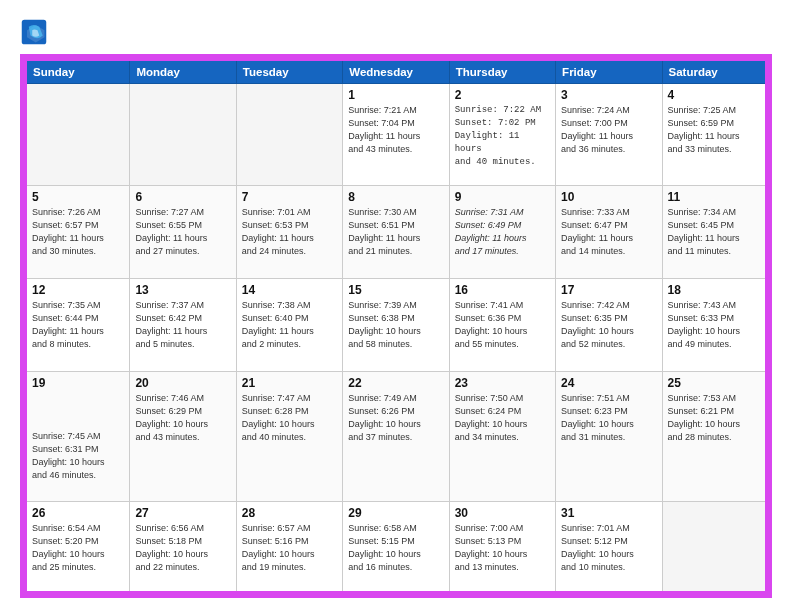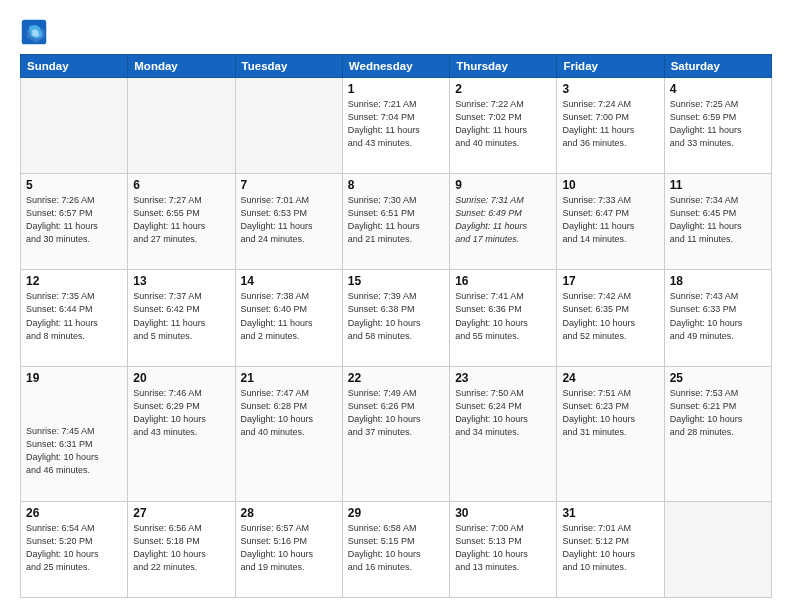--- a/index.html
+++ b/index.html
@@ -40,21 +40,21 @@
       font-weight: 300;
       color: #222;
       line-height: 1.1;
     }
     .subtitle {
       font-size: 13px;
       color: #444;
     }
     .calendar {
       flex: 1;
-      border: 1px solid #d946ef;
+      border: 7px solid #d946ef;
       border-collapse: collapse;
       width: 100%;
       table-layout: fixed;
     }
     .calendar th {
       background: #1565c0;
       color: #fff;
       font-size: 11.5px;
       font-weight: bold;
       text-align: left;
@@ -134,21 +134,21 @@
           <td class="empty"></td>
           <td>
             <span class="day-num">1</span>
             <div class="day-info" style="white-space: pre-line;">Sunrise: 7:21 AM
 Sunset: 7:04 PM
 Daylight: 11 hours
 and 43 minutes.</div>
           </td>
           <td>
             <span class="day-num">2</span>
-            <div class="day-info" style="white-space: pre-line;">Sunrise: 7:22 AM
+            <div class="day-info" style="white-space: pre-line; font-family: Liberation Mono, monospace;">Sunrise: 7:22 AM
 Sunset: 7:02 PM
 Daylight: 11 hours
 and 40 minutes.</div>
           </td>
           <td>
             <span class="day-num">3</span>
             <div class="day-info" style="white-space: pre-line;">Sunrise: 7:24 AM
 Sunset: 7:00 PM
 Daylight: 11 hours
 and 36 minutes.</div>

